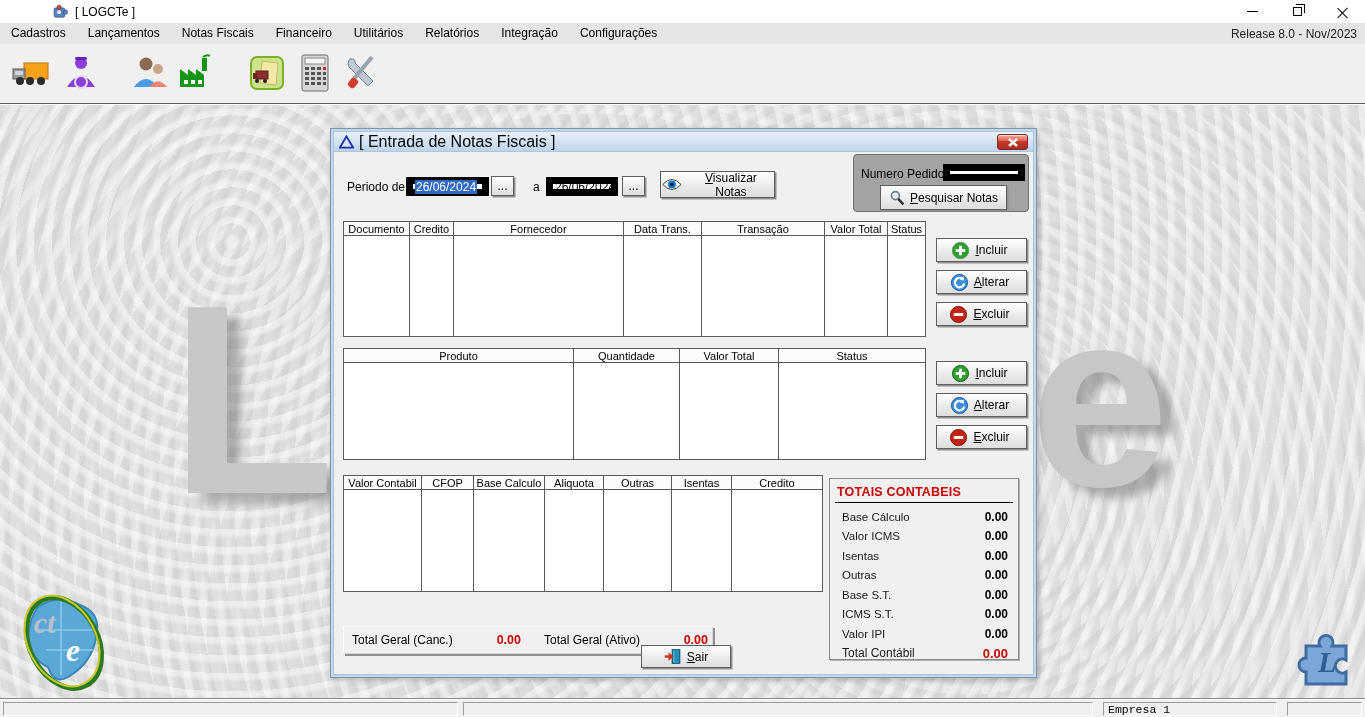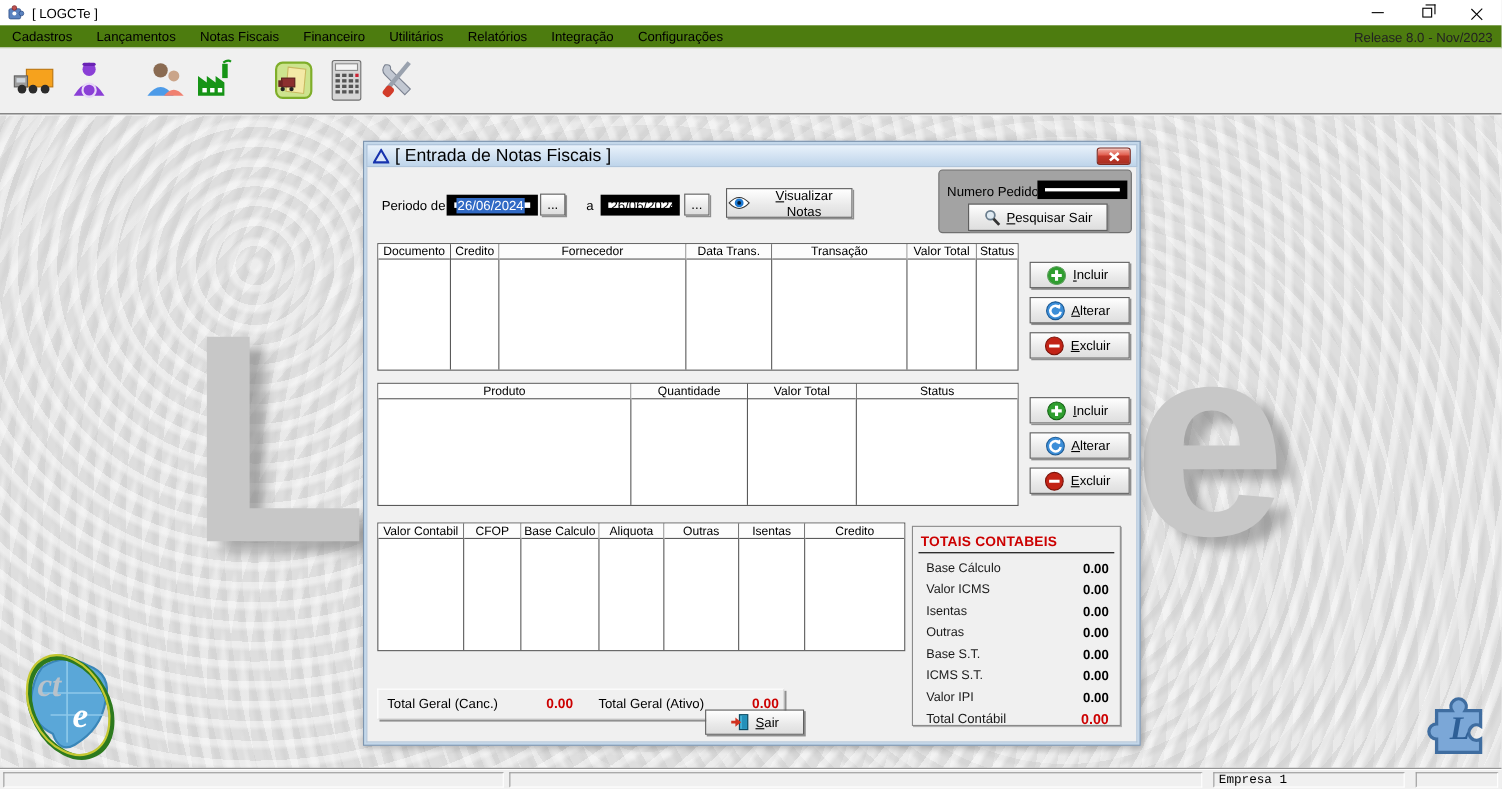--- a/index.html
+++ b/index.html
@@ -1,33 +1,33 @@
 <!DOCTYPE html>
 <html><head>
 <meta charset="utf-8">
 <style>
   * { margin:0; padding:0; box-sizing:border-box; }
   html,body { width:1365px; height:717px; overflow:hidden; font-family:"Liberation Sans",sans-serif; color:#000; }
   .abs { position:absolute; }
 
   
-  #titlebar { position:absolute; left:0; top:0; width:1365px; height:23px; background:#ffffff; display:flex; align-items:center; }
+  #titlebar { position:absolute; left:0; top:0; width:1365px; height:23px; background:#ffffff; display:flex; align-items:center;padding-left:46px; }
   #titlebar .app-title { font-size:12px; margin-left:6px; }
   #titlebar .app-icon { margin-left:6px; width:17px; height:17px; }
   #win-controls { position:absolute; right:0; top:0; height:23px; display:flex; }
   .win-btn { width:45px; height:23px; display:flex; align-items:center; justify-content:center; cursor:default; }
   .glyph-min { width:11px; height:1px; background:#000; display:block; }
   .glyph-max { width:9px; height:9px; border:1px solid #000; display:block; position:relative; }
   .glyph-max:before { content:""; position:absolute; left:2px; top:-4px; width:8px; height:8px; border:1px solid #000; border-left:none; border-bottom:none; }
   .glyph-close { position:relative; width:11px; height:11px; display:block; }
   .glyph-close:before,.glyph-close:after { content:""; position:absolute; left:5px; top:0; width:1.4px; height:14px; background:#000; }
   .glyph-close:before { transform:rotate(45deg);} .glyph-close:after { transform:rotate(-45deg);}
 
   
-  #menubar { position:absolute; left:0; top:23px; width:1365px; height:21px; background:#4d7c0f; display:flex; align-items:center; font-size:12px; border-bottom:1px solid #e8e8e8; }
+  #menubar { position:absolute; left:0; top:23px; width:1365px; height:21px; background:#e5e5e5; display:flex; align-items:center; font-size:12px; border-bottom:1px solid #e8e8e8; }
   .menu-item { padding:0 11px; height:21px; display:flex; align-items:center; }
   #release { position:absolute; right:8px; top:0; height:21px; display:flex; align-items:center; font-size:12px; color:#222; }
 
   
   #toolbar { position:absolute; left:0; top:44px; width:1365px; height:60px; background:#f0f0f0; border-bottom:1px solid #5a5a5a; }
   .tool-icon { position:absolute; top:9px; width:38px; height:40px; }
 
   
   #desktop { position:absolute; left:0; top:105px; width:1365px; height:593px;
     background-color:#dedede;
@@ -239,21 +239,21 @@
       </button>
 
       <div class="groupbox abs" style="left:519px; top:2px; width:176px; height:58px">
         <span class="abs" style="left:7px; top:12px">Numero Pedido</span>
         <input class="txtfield abs" style="left: 89px; top: 9px; width: 82px; height: 17px;" value="">
         <button class="btn abs" style="left:26px; top:30px; width:127px; height:25px">
           <svg width="16" height="16" viewBox="0 0 20 20">
             <circle cx="8" cy="7" r="5" fill="#dfeaf2" stroke="#6b7e8e" stroke-width="2"></circle>
             <path d="M11.5 11 L18 18" stroke="#333" stroke-width="3.2"></path>
           </svg>
-          <span class="accel">Pesquisar Sair</span>
+          <span class="accel">Pesquisar Notas</span>
         </button>
       </div>
 
       <div class="grid abs" style="left:9px; top:69px; width:583px; height:116px">
         <div class="gcol" style="width:66px">
             <div class="ghead">Documento</div>
           </div>
         <div class="gcol" style="width:44px">
             <div class="ghead">Credito</div>
           </div>

